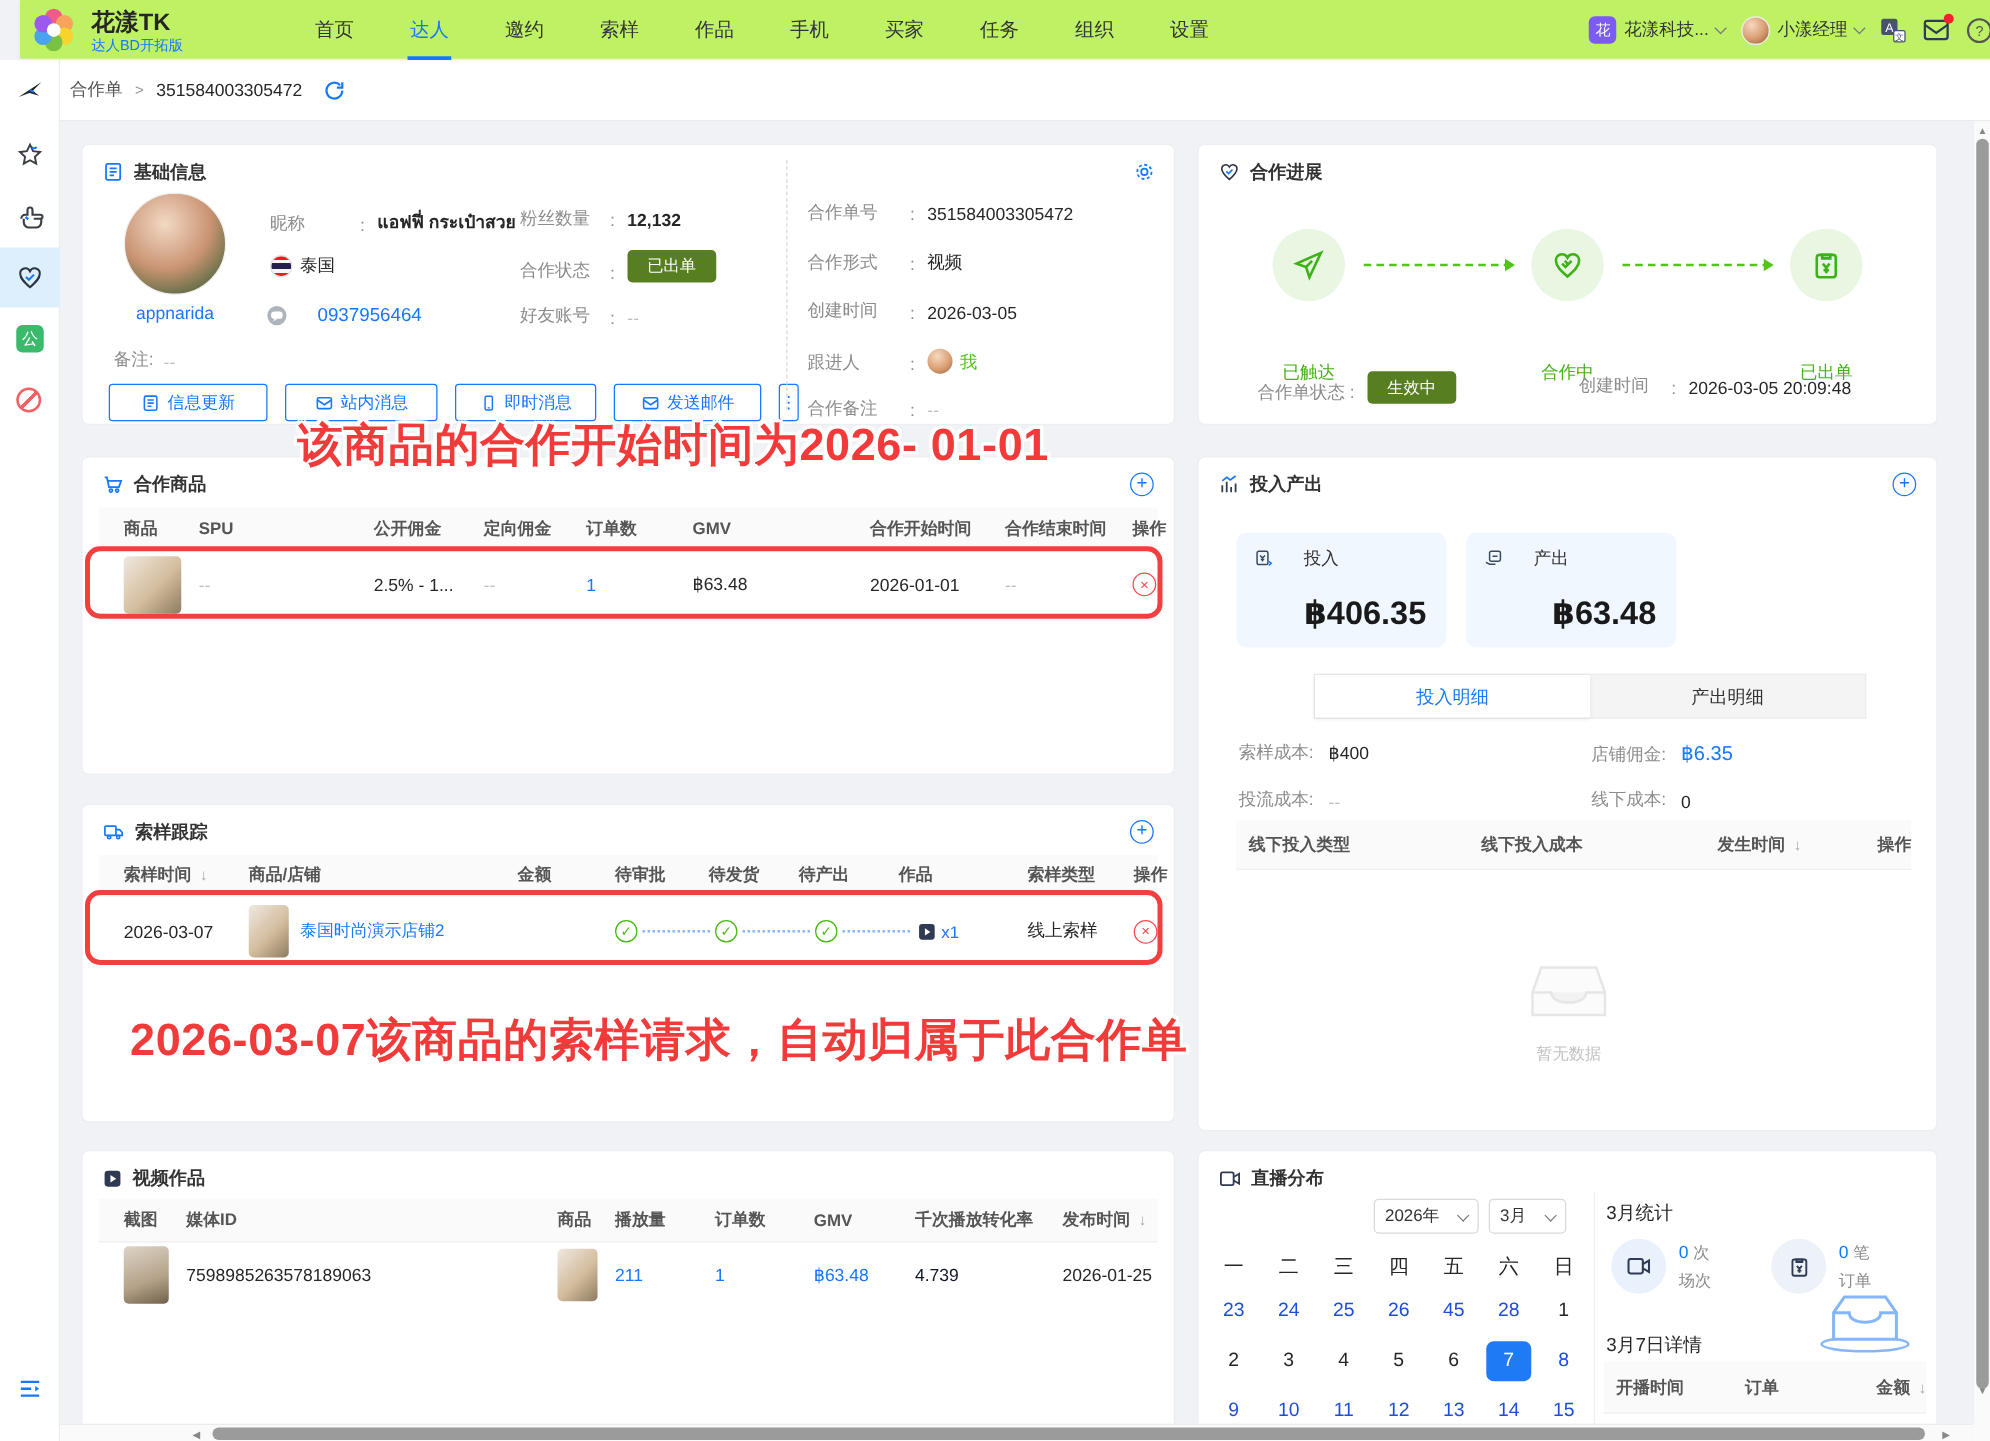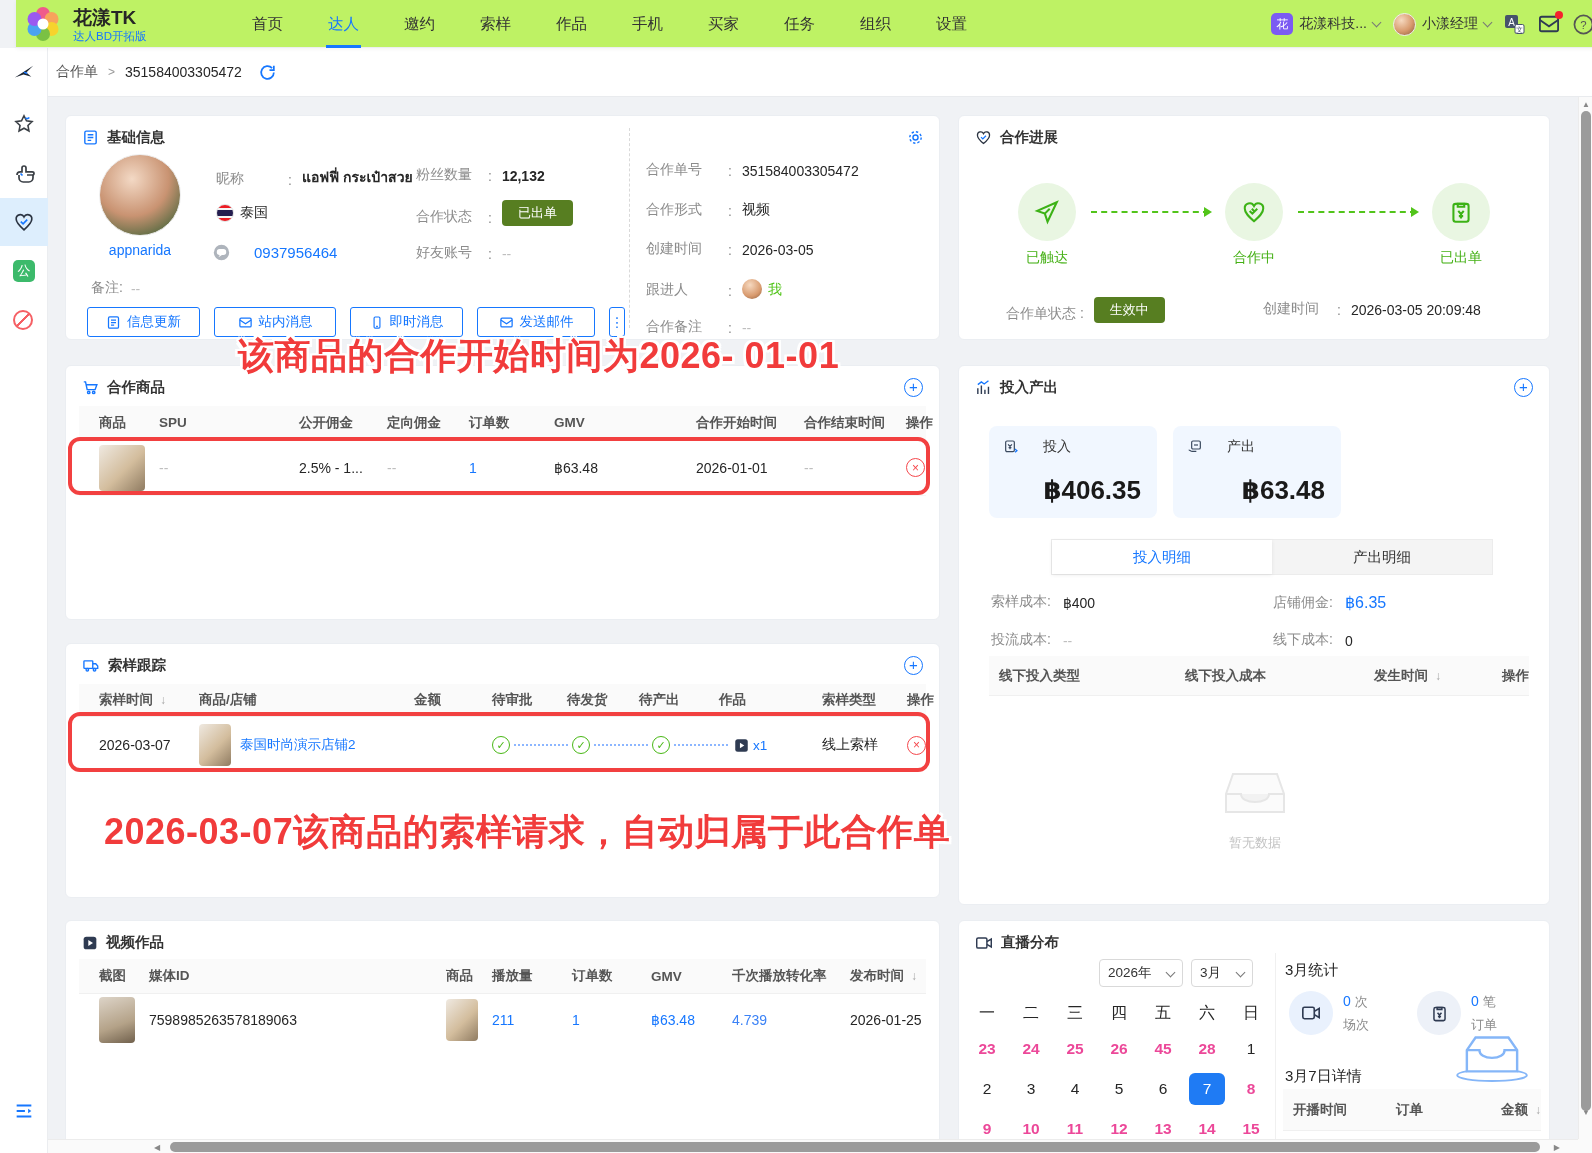--- a/index.html
+++ b/index.html
@@ -49,21 +49,21 @@
   .frow { display:flex; align-items:flex-end; }
 
   .badge { display:inline-block; background:#577e21; color:#fff; font-size:13px; border-radius:4px; padding:4px 16px; }
 
   .out-btn { height:30px; border:1px solid #1677ff; border-radius:3px; background:#fff; color:#1677ff; font-size:13.5px; display:flex; align-items:center; justify-content:center; gap:6px; cursor:pointer; padding:0 12px; }
 
   .dash-v { border-left:1px dashed #d9d9d9; }
 
   
   .step-circle { position:absolute; width:58px; height:58px; border-radius:50%; background:#e9f6e2; display:flex; align-items:center; justify-content:center; }
-  .step-label { position:absolute; width:120px; text-align:center; color:#44b014; font-size:14px; }
+  .step-label { position:absolute; width:120px; text-align:center; color:#44b014; font-size:14px;margin-top:40px; }
   .dash-arrow { position:absolute; height:0; border-top:2px dashed #52c41a; }
   .dash-arrow::after { content:""; position:absolute; right:-3px; top:-6px; border-left:8px solid #52c41a; border-top:5px solid transparent; border-bottom:5px solid transparent; }
 
   
   .thead { position:absolute; display:flex; align-items:center; background:#fafafa; border-bottom:1px solid #f0f0f0; color:#555; font-weight:700; font-size:13.5px; }
   .trow { position:absolute; display:flex; align-items:center; border-bottom:1px solid #f5f5f5; font-size:14px; color:#262626; }
   .cell { flex:none; display:flex; align-items:center; gap:4px; }
   .sort { color:#a6a6a6; font-size:12px; font-weight:400; margin-left:3px; }
 
   .pimg { border-radius:4px; background:linear-gradient(135deg,#efe9e1,#d3bd9d 55%,#8f7b61); }
@@ -83,21 +83,21 @@
 
   
   .red-note { position:absolute; color:#f13b3b; font-weight:700; font-size:36px; white-space:nowrap; z-index:40; letter-spacing:0.5px;
     text-shadow:-2.5px -2.5px 0 #fff, 2.5px -2.5px 0 #fff, -2.5px 2.5px 0 #fff, 2.5px 2.5px 0 #fff, 0 -2.5px 0 #fff, 0 2.5px 0 #fff, -2.5px 0 0 #fff, 2.5px 0 0 #fff; }
   .red-box { position:absolute; border:4px solid #f24040; border-radius:12px; z-index:35; pointer-events:none; }
 
   
   .wk, .dayrow { position:absolute; display:flex; width:300px; justify-content:space-between; }
   .wk span { width:36px; text-align:center; font-size:16px; color:#262626; }
   .dcell { width:36px; height:32px; display:flex; align-items:center; justify-content:center; font-size:15.5px; color:#262626; cursor:pointer; border-radius:6px; }
-  .dcell.mut { color:#ec4899;font-weight:bold; }
+  .dcell.mut { color:#1d4ed8; }
   .dcell.sel { background:#1f7bf4; color:#fff; }
   .sel-box { position:absolute; height:28px; border:1px solid #d9d9d9; border-radius:4px; background:#fff; display:flex; align-items:center; justify-content:space-between; padding:0 8px; font-size:13.5px; color:#333; cursor:pointer; }
   .stat-circ { position:absolute; width:44px; height:44px; border-radius:50%; background:#e9f1fd; display:flex; align-items:center; justify-content:center; }
 
   
   .vsb { left:1578px; top:97px; width:14px; height:1042px; background:#fafafa; border-left:1px solid #ececec; z-index:50; }
   .vsb-thumb { position:absolute; left:2px; top:14px; width:10px; height:1000px; background:#9b9b9b; border-radius:5px; }
   .hsb { left:48px; top:1139px; width:1530px; height:14px; background:#fafafa; border-top:1px solid #ececec; z-index:50; }
   .hsb-thumb { position:absolute; left:122px; top:2px; width:1370px; height:10px; background:#9b9b9b; border-radius:5px; }
   .sb-arrow { position:absolute; font-size:8px; color:#888; }
@@ -274,21 +274,21 @@
       <span class="lbl" style="margin:0 10px">:</span>
       <span class="val muted">--</span>
     </div>
 
     <div class="abs frow" style="left:25px;top:163px;gap:8px">
       <span class="lbl">备注:</span>
       <span class="val muted">--</span>
     </div>
 
     <div class="abs frow" style="left:21px;top:191px;gap:14px">
-      <div class="out-btn" style="width:113px">
+      <div class="out-btn" style="width:127px">
         <svg width="15" height="15" viewBox="0 0 24 24" fill="none" stroke="#1677ff" stroke-width="2">
             <rect x="4" y="3" width="16" height="18" rx="2"></rect>
             <path d="M8 8h8M8 12h8M8 16h5"></path>
           </svg>
         <span>信息更新</span>
       </div>
       <div class="out-btn" style="width:122px">
         <svg width="15" height="15" viewBox="0 0 24 24" fill="none" stroke="#1677ff" stroke-width="2">
             <rect x="3" y="5" width="18" height="14" rx="2"></rect>
             <path d="M3 8l9 6 9-6"></path>
@@ -599,21 +599,21 @@
       <div class="cell" style="width:50px">
           <span class="vimg" style="width:36px;height:46px"></span>
         </div>
       <div class="cell" style="width:297px">7598985263578189063</div>
       <div class="cell" style="width:46px">
           <span class="pimg" style="width:32px;height:42px"></span>
         </div>
       <div class="cell link" style="width:80px">211</div>
       <div class="cell link" style="width:79px">1</div>
       <div class="cell link" style="width:81px">฿63.48</div>
-      <div class="cell" style="width:118px;color:#3b82f6">4.739</div>
+      <div class="cell" style="width:118px;color:#0f172a">4.739</div>
       <div class="cell" style="width:110px">2026-01-25</div>
     </div>
   </div>
 
   <div class="card" style="left:958px;top:920px;width:592px;height:233px;border-radius:6px 6px 0 0">
     <div class="card-head">
       <span>
         <svg width="18" height="16" viewBox="0 0 24 22" fill="none" stroke="#2f3b52" stroke-width="2">
           <rect x="2" y="4" width="14" height="14" rx="2"></rect>
             <path d="M16 9l6-3.5v11L16 13"></path>

